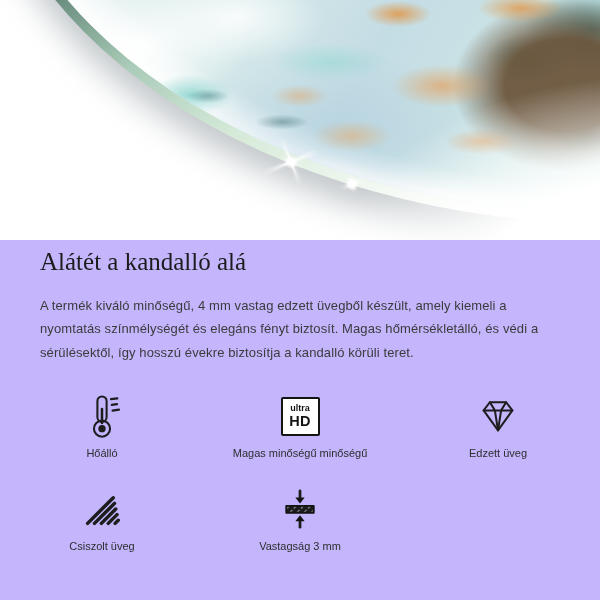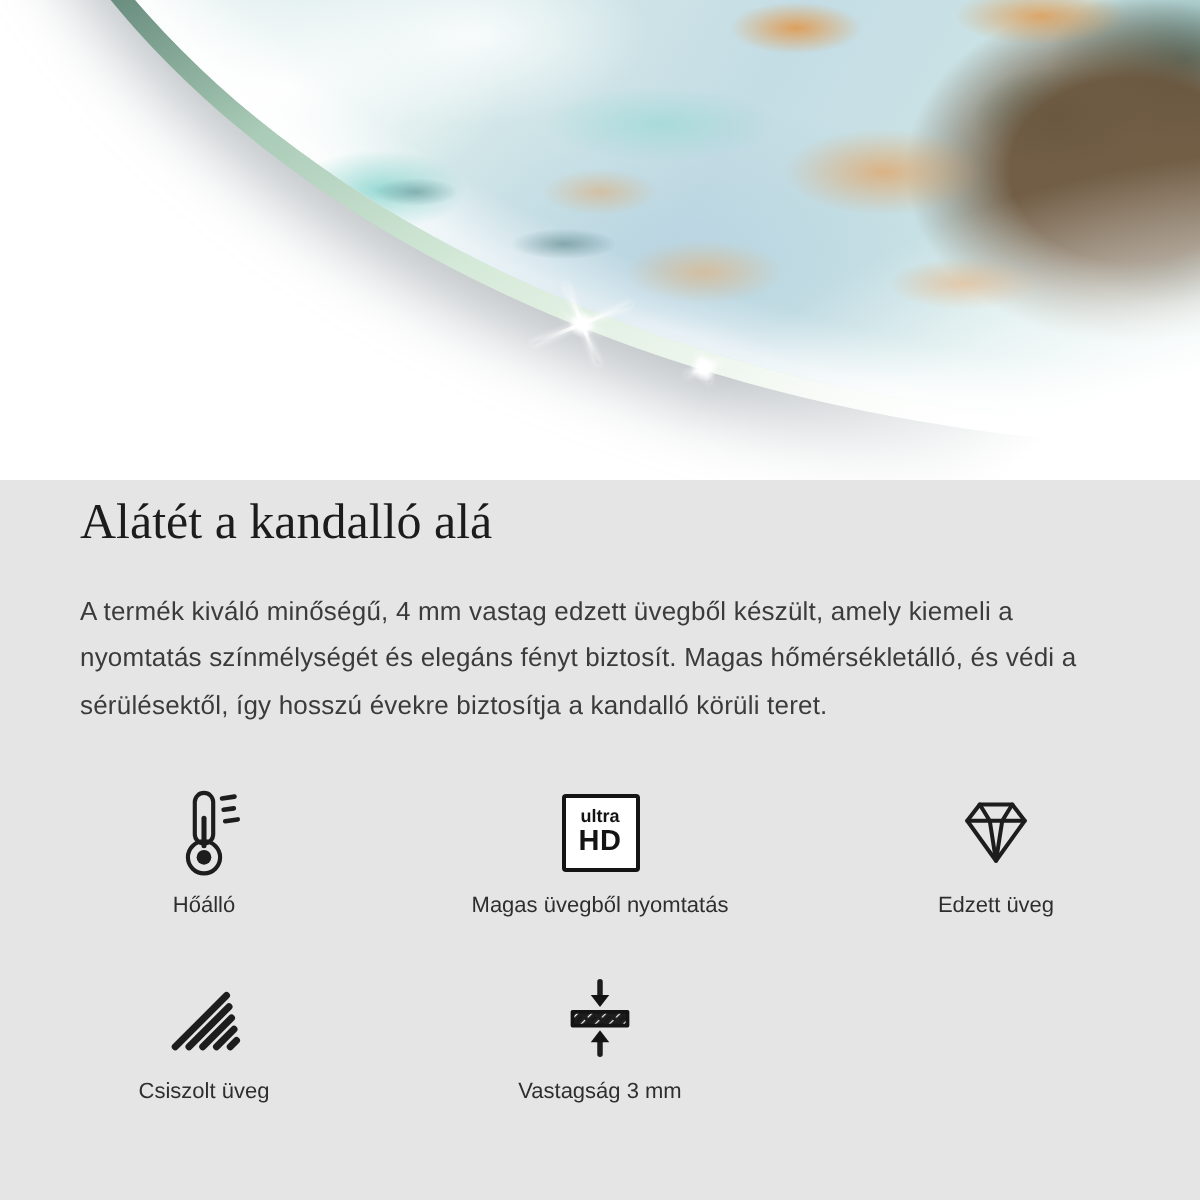--- a/index.html
+++ b/index.html
@@ -1,16 +1,16 @@
 <!DOCTYPE html>
 <html><head>
 <meta charset="utf-8">
 <style>
   html,body{margin:0;padding:0;background:#fff;}
-  .page{position:relative;width:600px;height:600px;overflow:hidden;background:#e5e5e5;
+  .page{position:relative;width:600px;height:600px;overflow:hidden;background:#c4b5fd;
         font-family:"Liberation Sans", sans-serif;}
 
   
   .hero{position:relative;width:600px;height:240px;overflow:hidden;background:#fff;}
   .disc-shadow{position:absolute;left:-28px;top:-638px;width:1280px;height:880px;
      border-radius:50%;background:rgba(142,152,156,.55);filter:blur(16px);}
   .disc-rim{position:absolute;left:0;top:0;width:600px;height:240px;
      clip-path:ellipse(642px 432px at 618px -208px);
      background:linear-gradient(150deg,#64887a 4%,#a9cbb7 24%,#d6ead9 46%,#eef6ee 66%,#ffffff 86%);}
   .disc-face{position:absolute;left:0;top:0;width:600px;height:240px;
@@ -121,21 +121,21 @@
       <div class="feature-label">Hőálló</div>
     </div>
 
     <div class="feature">
       <div class="icon-wrap">
         <div class="uhd">
           <span class="t">ultra</span>
           <span class="b">HD</span>
         </div>
       </div>
-      <div class="feature-label">Magas üvegből nyomtatás</div>
+      <div class="feature-label">Magas minőségű minőségű</div>
     </div>
 
 
     <div class="feature">
       <div class="icon-wrap">
         <svg class="icon-svg" width="42" height="40" viewBox="0 0 32 32" stroke-width="1.6">
           <path d="M9.5 5 H22.5 L27.5 11.5 L16 27.5 L4.5 11.5 Z"></path>
           <path d="M4.5 11.5 H27.5 M9.5 5 L13.5 11.5 L16 27.5 M22.5 5 L18.5 11.5 L16 27.5"></path>
         </svg>
       </div>

